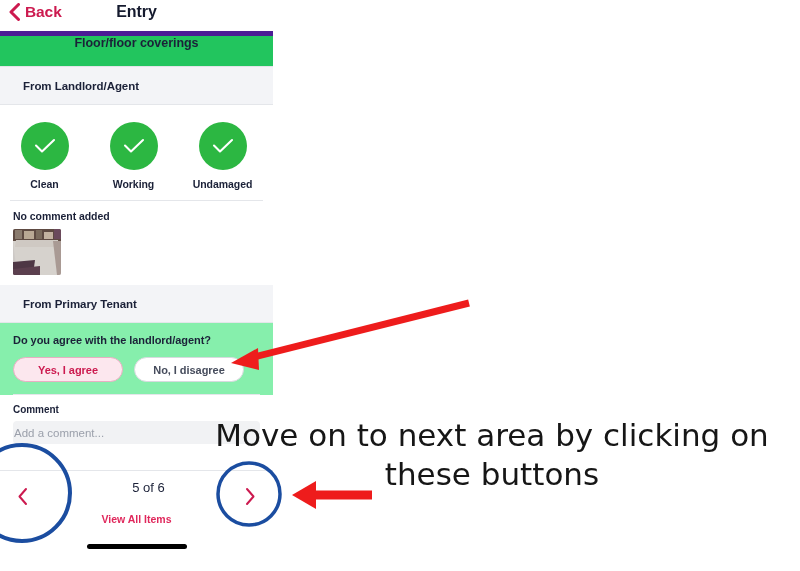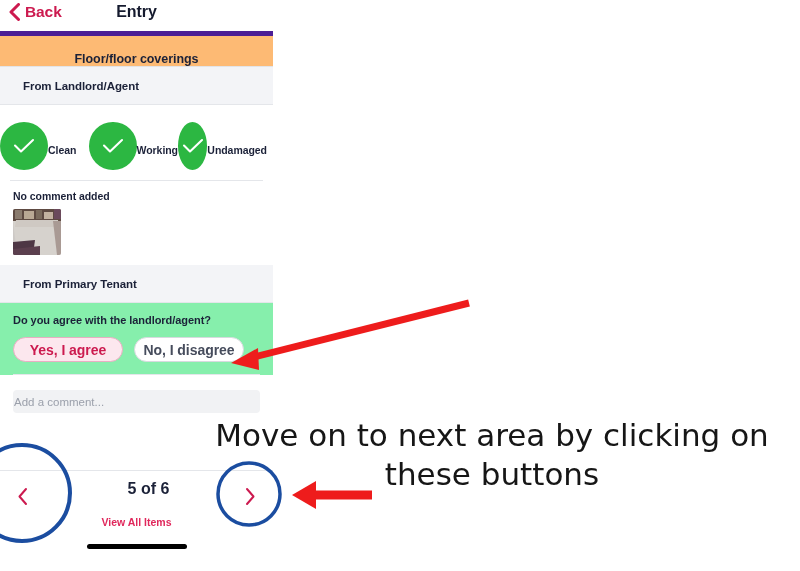--- a/index.html
+++ b/index.html
@@ -60,24 +60,24 @@
     text-align: center;
     font-size: 16px;
     font-weight: 700;
     color: #151a2e;
     letter-spacing: -0.1px;
   }
 
   
   .subheader {
     height: 30px;
-    background: #fdba74;
+    background: #22c55e;
     border-bottom: 1px solid #e2e4e8;
     display: flex;
-    align-items: flex-end;
+    align-items: flex-start;
     justify-content: center;
   }
   .subheader-text {
     font-size: 12.5px;
     font-weight: 700;
     color: #1b2138;
     letter-spacing: -0.05px;
   }
 
   
@@ -99,21 +99,21 @@
 
   
   .conditions {
     display: flex;
     padding: 17px 0 10px 0;
     background: #ffffff;
   }
   .condition {
     width: 89px;
     display: flex;
-    flex-direction: row;
+    flex-direction: column;
     align-items: center;
     cursor: pointer;
   }
   .cond-circle {
     width: 48px;
     height: 48px;
     border-radius: 50%;
     background: #2cb742;
     display: flex;
     align-items: center;
@@ -174,21 +174,21 @@
     gap: 11px;
     margin-top: 11px;
   }
   .choice {
     height: 25px;
     min-width: 110px;
     border-radius: 13px;
     display: flex;
     align-items: center;
     justify-content: center;
-    font-size: 14px;
+    font-size: 11px;
     font-weight: 700;
     letter-spacing: -0.05px;
     box-sizing: border-box;
     cursor: pointer;
   }
   .choice.selected {
     background: #fce7ee;
     border: 1px solid #e8aec2;
     color: #cc1a4f;
   }
@@ -252,22 +252,22 @@
   }
   .pager-arrow.prev { left: 8px; }
   .pager-arrow.next { left: 235px; }
   .pager-center {
     position: absolute;
     left: 0; right: 0;
     top: 9px;
     text-align: center;
   }
   .pager-count {
-    font-size: 16px;
-    font-weight: 700;
+    font-size: 13px;
+    font-weight: 400;
     color: #1b2138;
     padding-left: 24px;
   }
   .pager-viewall {
     margin-top: 18px;
     font-size: 10.5px;
     font-weight: 700;
     color: #e0285c;
     cursor: pointer;
   }
@@ -384,20 +384,21 @@
   <div class="tenant-body">
     <div class="question">Do you agree with the landlord/agent?</div>
     <div class="choices">
       <div class="choice selected">Yes, I agree</div>
       <div class="choice unselected">No, I disagree</div>
     </div>
     <div class="divider-full"></div>
   </div>
 
   <div class="comment-block">
+    <div class="comment-label">Comment</div>
     <input class="comment-input" type="text" placeholder="Add a comment..." style="">
   </div>
 
   <div class="footer">
     <div class="pager-arrow prev">
       <svg width="12" height="19" viewBox="0 0 12 19">
         <polyline points="9,2 2.5,9.5 9,17" fill="none" stroke="#cc1a4f" stroke-width="2" stroke-linecap="round" stroke-linejoin="round"></polyline>
       </svg>
     </div>
     <div class="pager-center">

